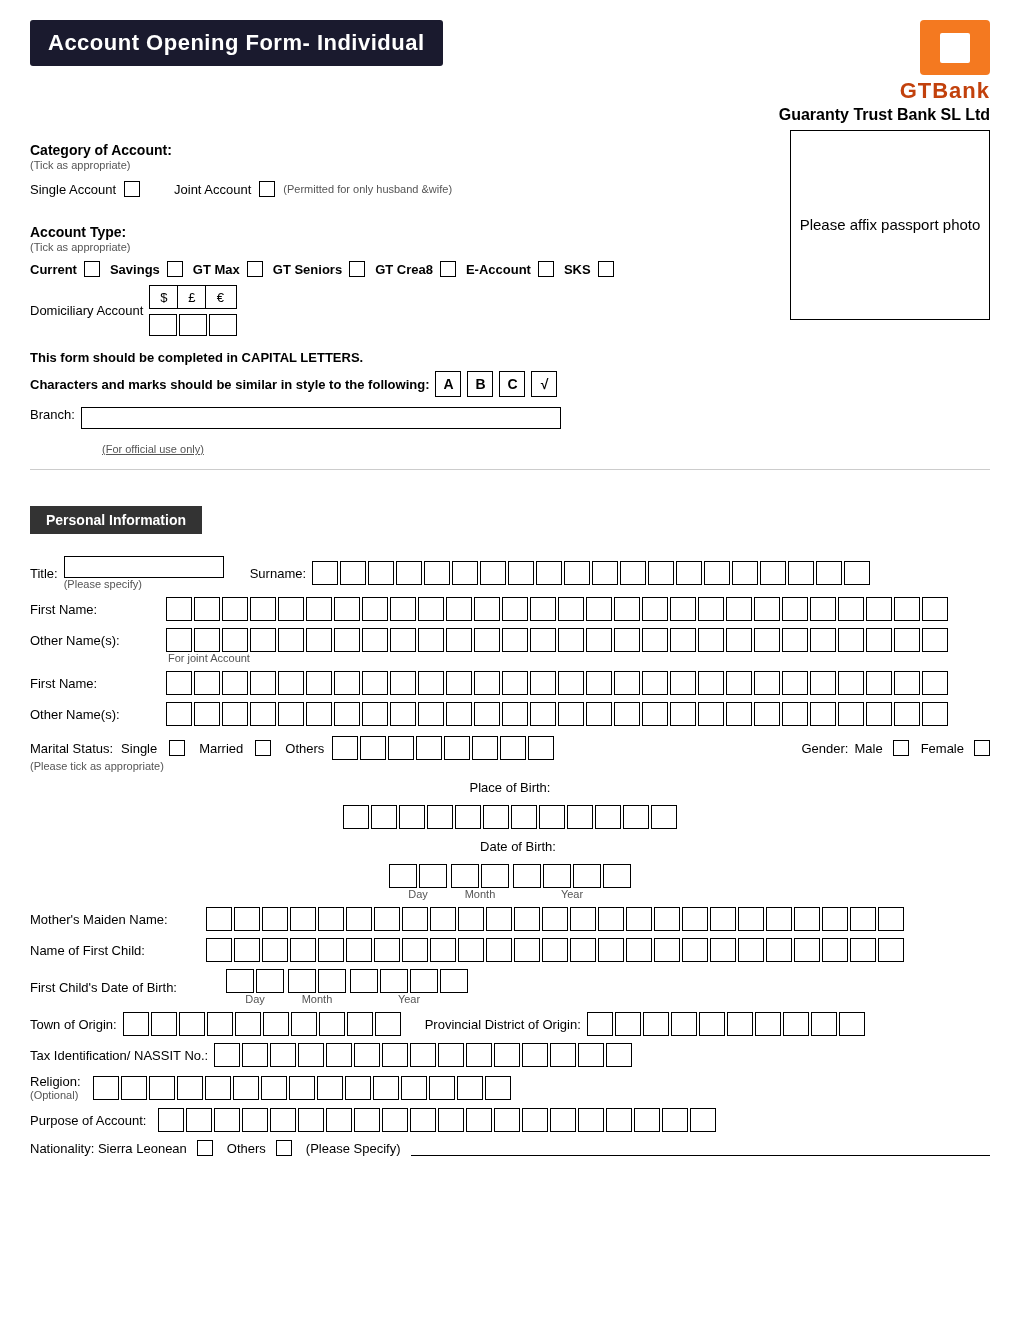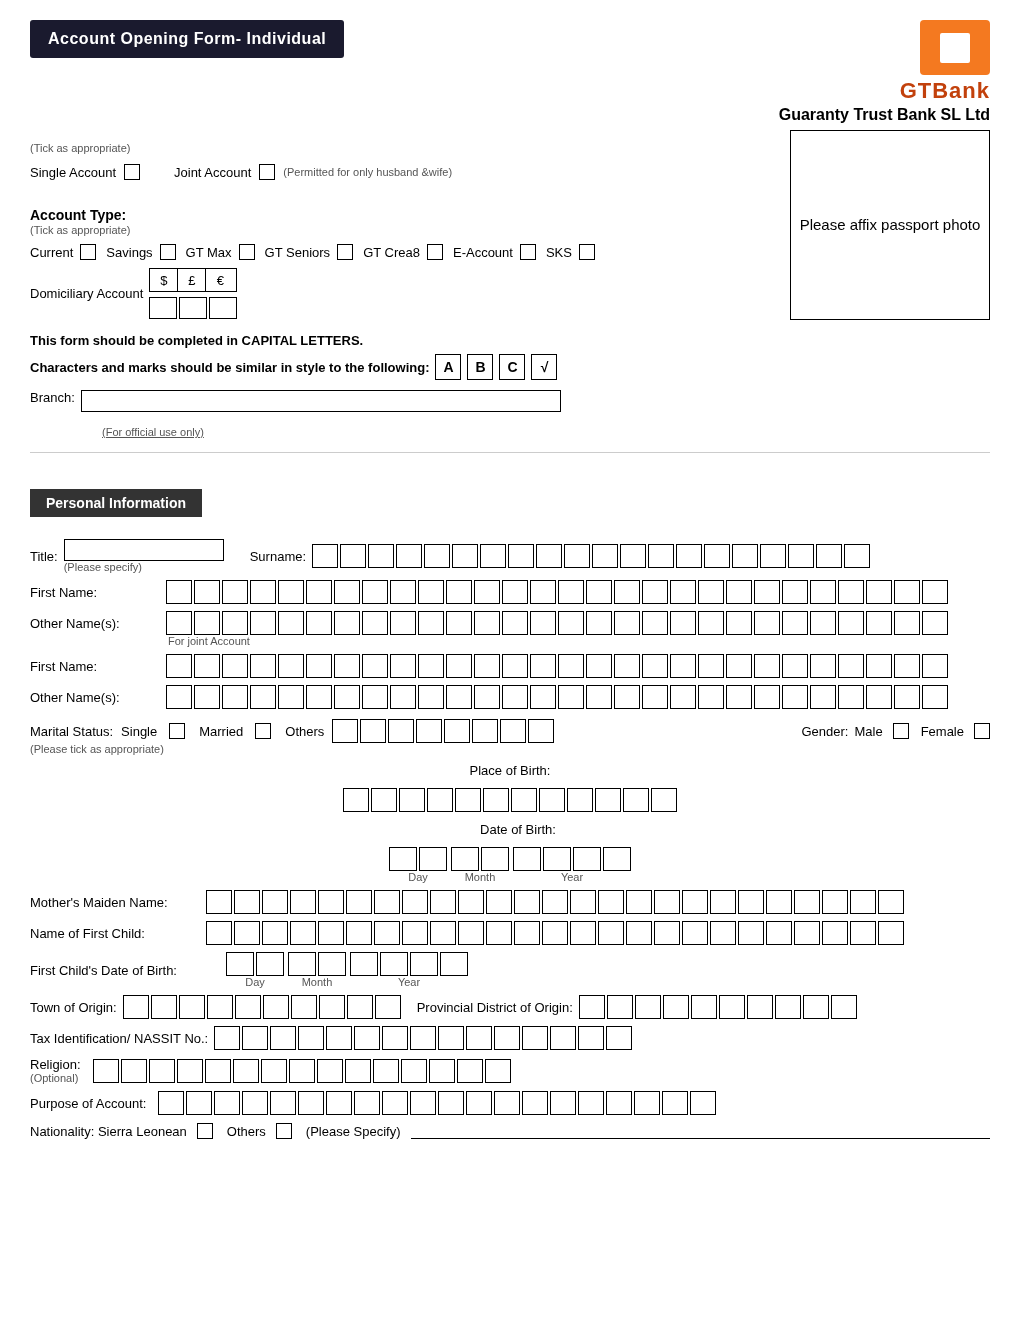--- a/index.html
+++ b/index.html
@@ -22,21 +22,21 @@
     
     .header-row {
       display: flex;
       align-items: flex-start;
       justify-content: space-between;
       margin-bottom: 10px;
     }
     .form-title-box {
       background: #1a1a2e;
       color: #fff;
-      font-size: 16px;
+      font-size: 22px;
       font-weight: bold;
       padding: 10px 18px;
       border-radius: 3px;
       letter-spacing: 0.5px;
     }
     .gtbank-logo {
       display: flex;
       flex-direction: column;
       align-items: flex-end;
     }
@@ -115,20 +115,21 @@
       align-items: center;
       gap: 10px;
       margin-top: 8px;
       flex-wrap: wrap;
     }
     .acct-item {
       display: flex;
       align-items: center;
       gap: 3px;
       font-size: 13px;
+      font-weight: bold;
     }
 
     
     .domiciliary-row {
       display: flex;
       align-items: center;
       gap: 6px;
       margin-top: 8px;
     }
     .currency-boxes {
@@ -316,20 +317,21 @@
     <div class="gtbank-logo">
       <div class="gtbank-logo-box">
         <div class="logo-square"></div>
       </div>
       <span class="gtbank-text">GTBank</span>
       <div class="bank-name-small">Guaranty Trust Bank SL Ltd</div>
     </div>
   </div>
 
   <div style="margin-top:18px;">
+    <div class="category-label">Category of Account:</div>
     <div class="sub-label">(Tick as appropriate)</div>
     <div class="form-row" style="margin-top:10px;">
       <span>Single Account</span>
       <span class="checkbox-inline"></span>
       <span style="margin-left:30px;">Joint Account</span>
       <span class="checkbox-inline"></span>
       <span style="font-size:11px; color:#555; margin-left:4px;">(Permitted for only husband &amp;wife)</span>
     </div>
   </div>
 
@@ -767,21 +769,21 @@
         <div class="char-cell"></div>
         <div class="char-cell"></div>
         <div class="char-cell"></div>
         <div class="char-cell"></div>
         <div class="char-cell"></div>
         <div class="char-cell"></div>
         <div class="char-cell"></div>
         <div class="char-cell"></div>
         <div class="char-cell"></div>
       </div>
-      <span style="margin-left:10px;">Provincial District of Origin:</span>
+      <span style="margin-left:18px;">Provincial District of Origin:</span>
       <div class="char-grid">
         <div class="char-cell"></div>
         <div class="char-cell"></div>
         <div class="char-cell"></div>
         <div class="char-cell"></div>
         <div class="char-cell"></div>
         <div class="char-cell"></div>
         <div class="char-cell"></div>
         <div class="char-cell"></div>
         <div class="char-cell"></div>

